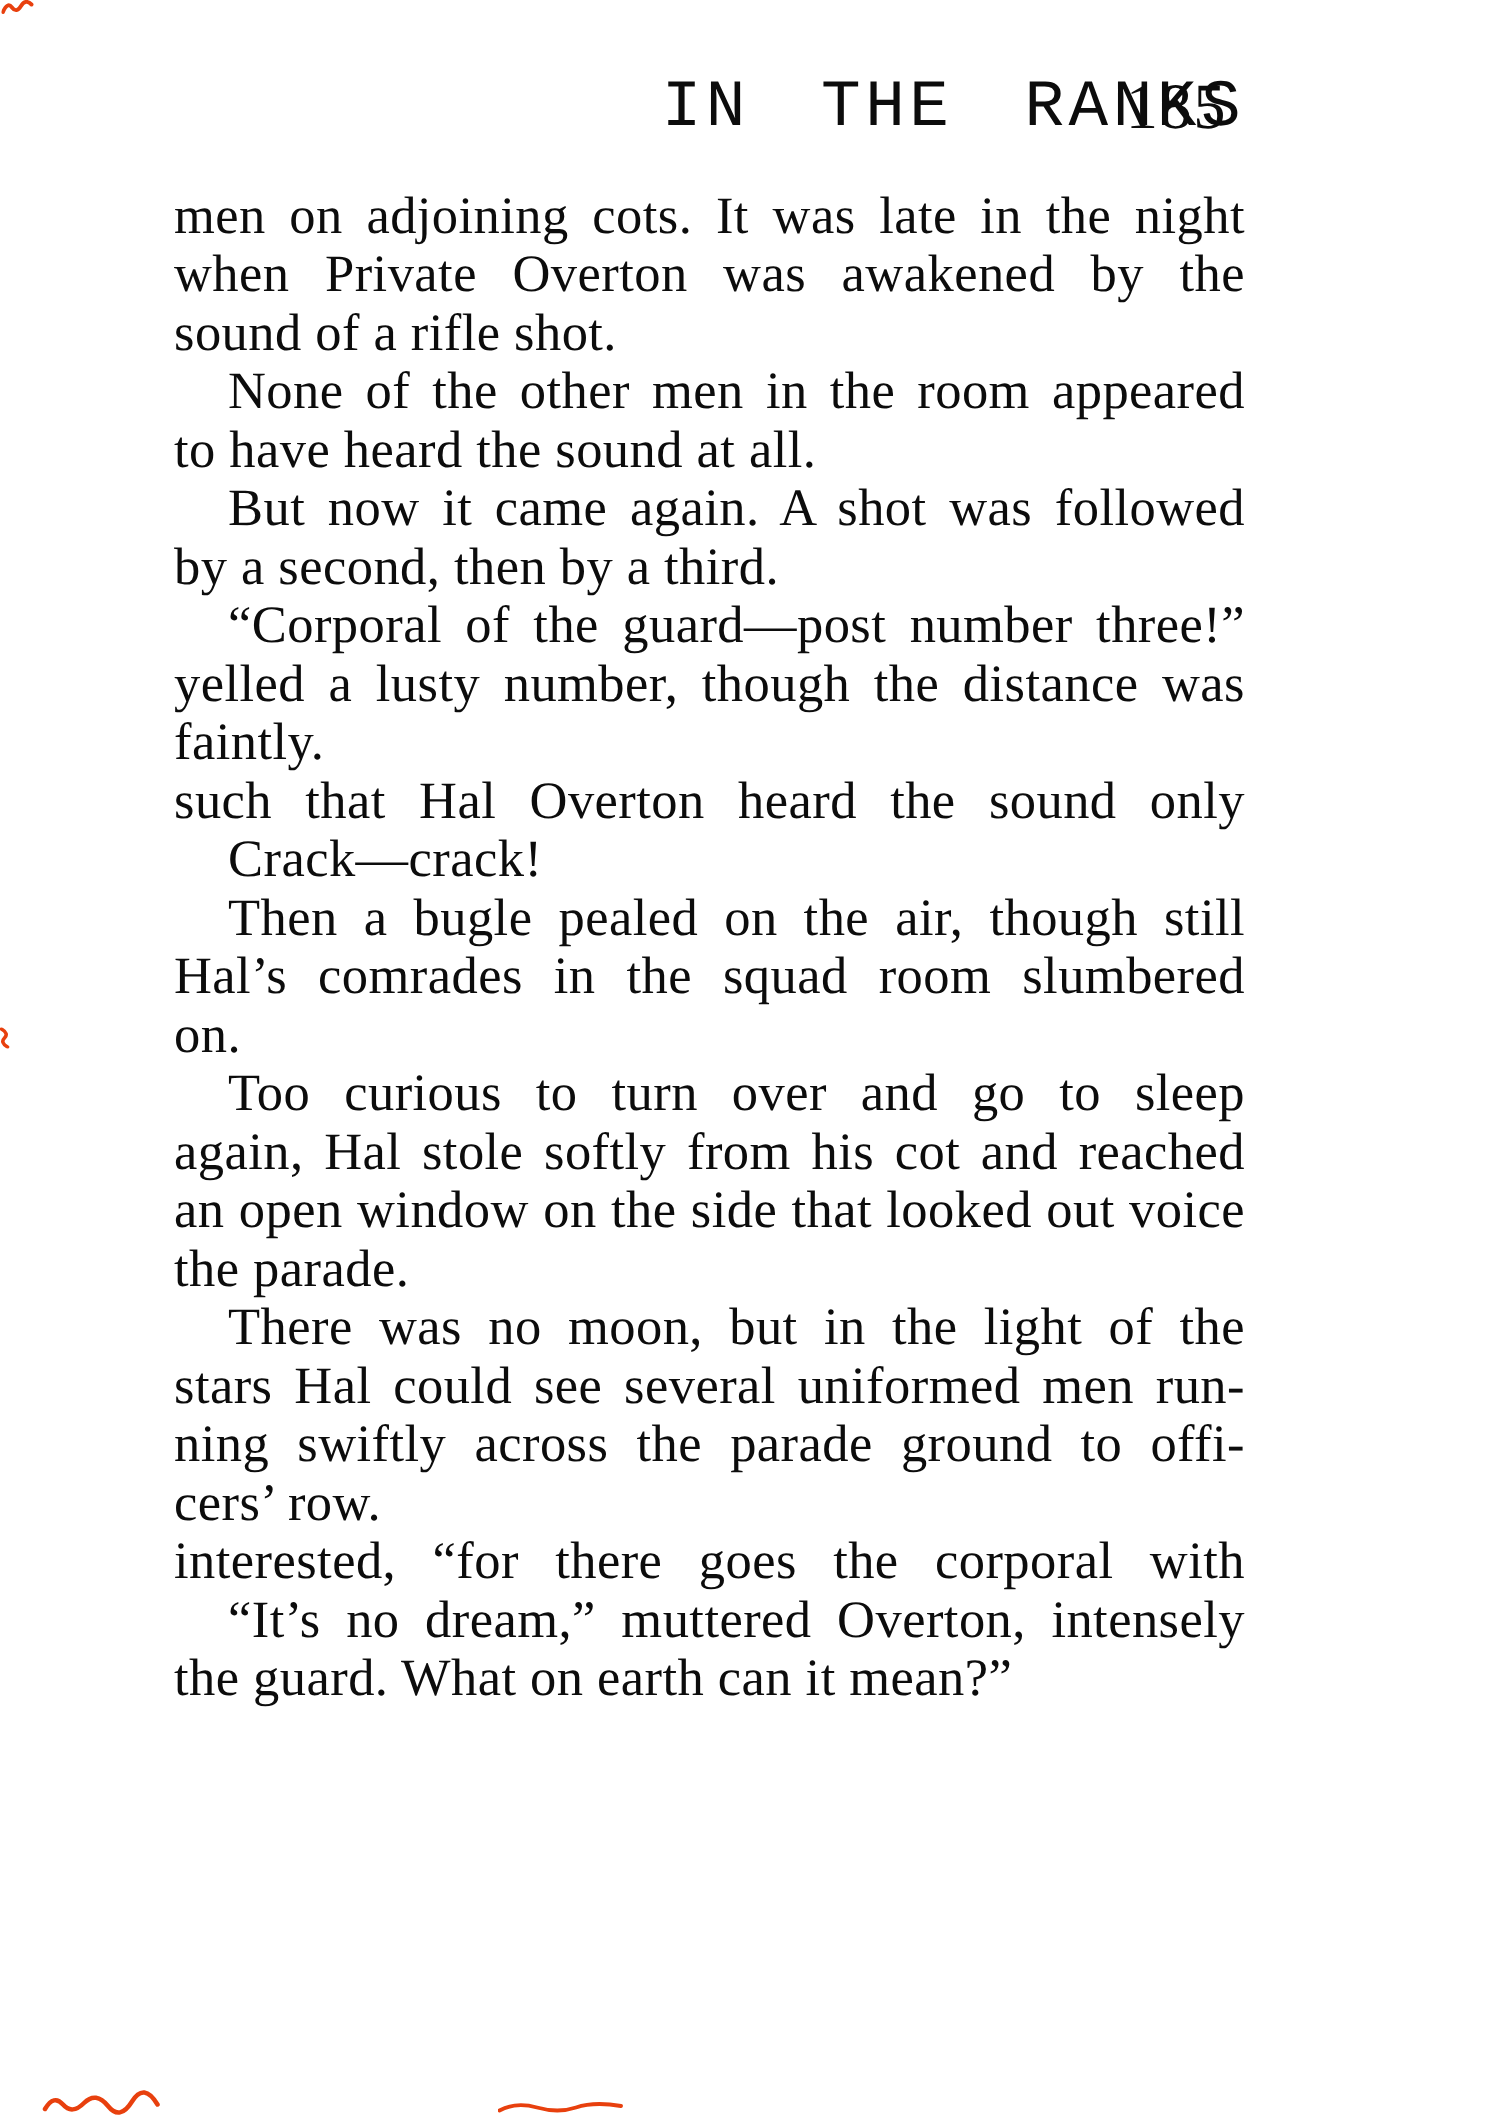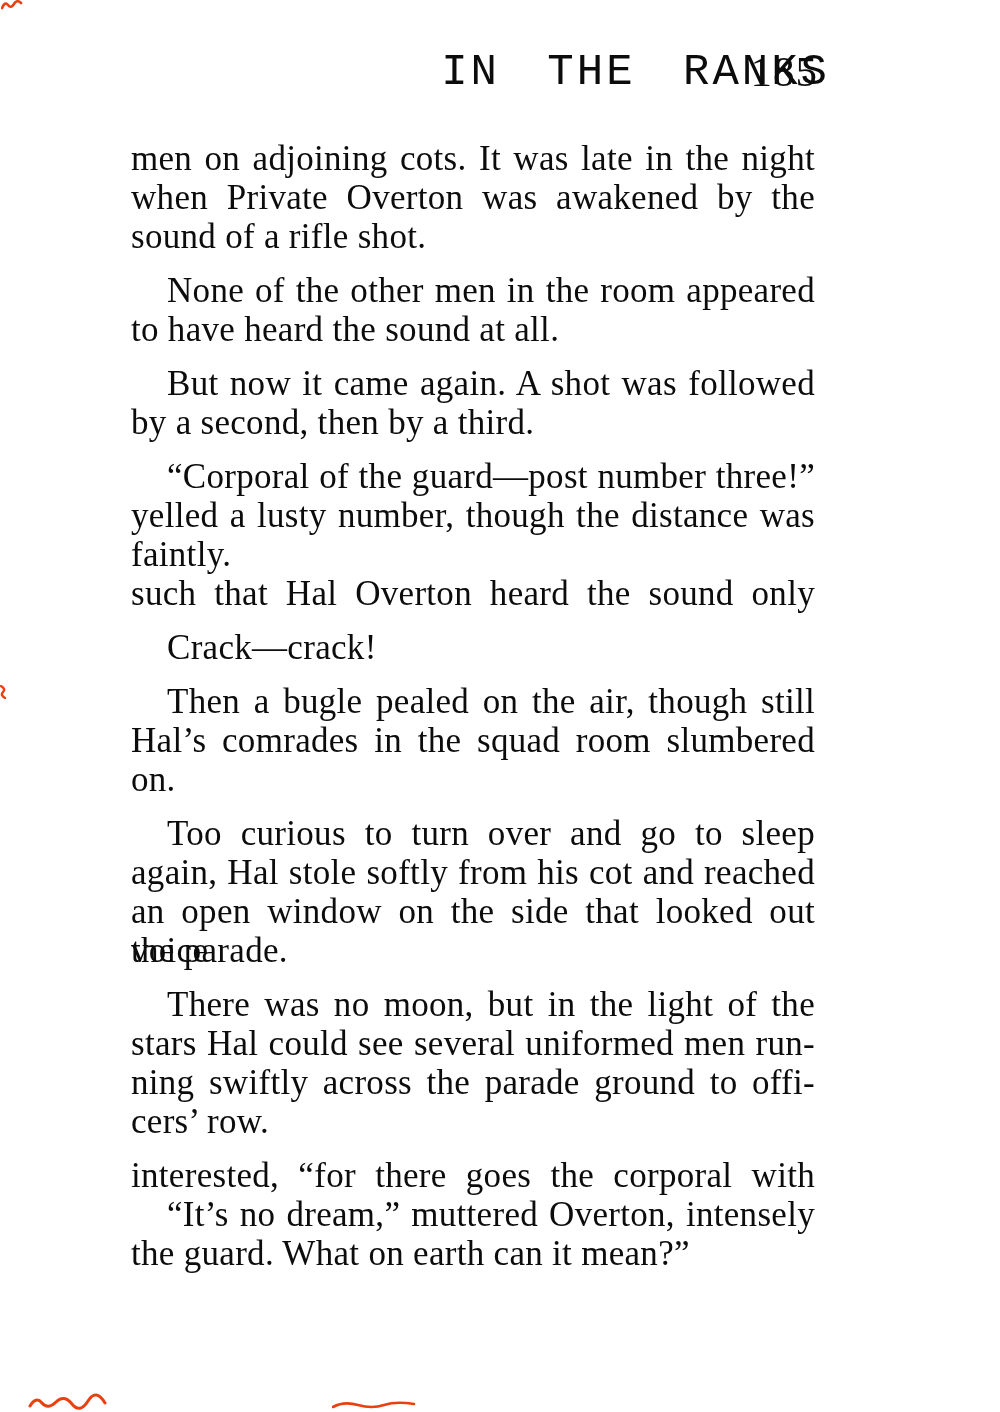--- a/index.html
+++ b/index.html
@@ -40,21 +40,21 @@
   }
   .text-column {
     position: absolute;
     left: 116px;
     top: 124px;
     width: 714px;
     font-size: 35px;
     line-height: 39px;
     letter-spacing: 0.3px;
   }
-  .paragraph { margin: 15px; }
+  .paragraph { margin: 0; }
   .line {
     height: 39px;
     text-align: justify;
     text-align-last: justify;
   }
   .line.last { text-align-last: left; }
   .line.indent { text-indent: 36px; }
   .ink-mark { position: absolute; pointer-events: none; }
   .mark-top-left     { left: 1px;   top: 0px;     width: 22px; height: 11px; }
   .mark-left-middle  { left: 0px;   top: 685px;   width: 9px;  height: 14px; }

